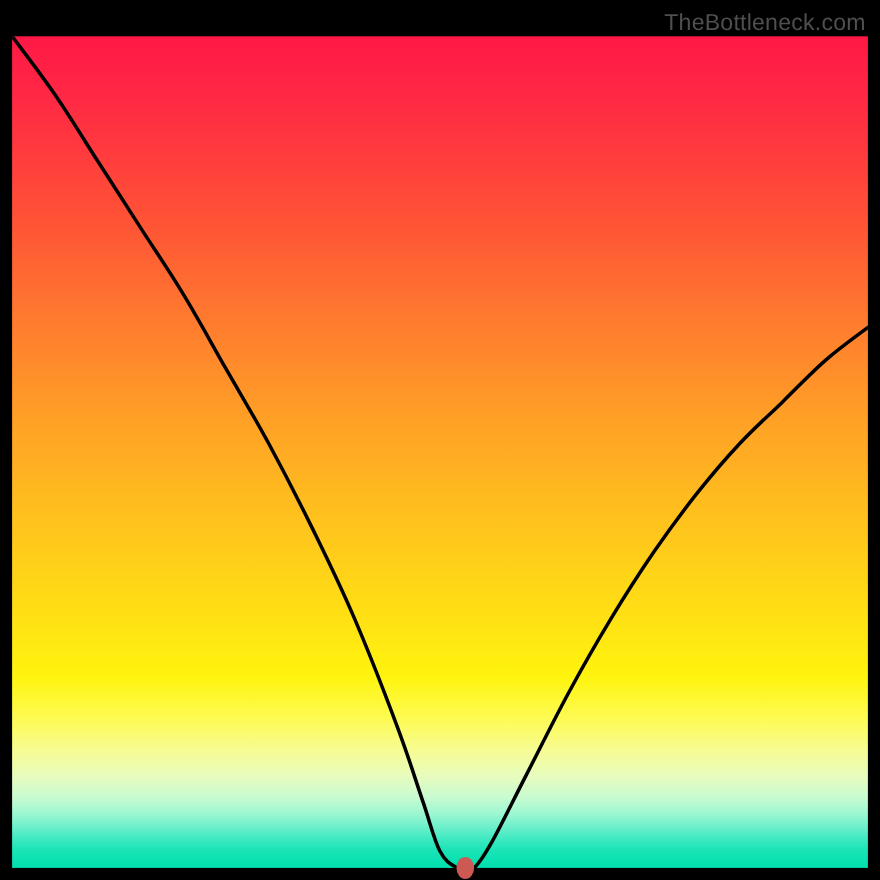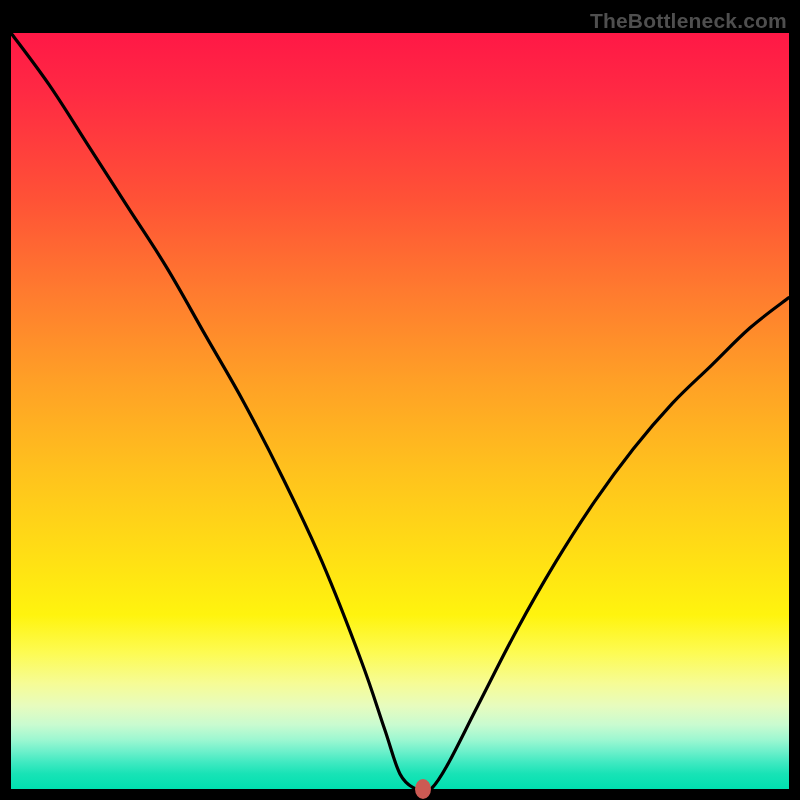--- a/index.html
+++ b/index.html
@@ -18,21 +18,21 @@
     width: 778px;
     height: 778px;
     background: #000;
   }
   .watermark {
     position: absolute;
     top: -2px;
     right: 2px;
     color: #4f4f4f;
     font-size: 21px;
-    font-weight: 700;
+    font-weight: 400;
     letter-spacing: 0.2px;
     user-select: none;
   }
   .plot {
     position: absolute;
     left: 0;
     top: 22px;
     width: 778px;
     height: 756px;
   }

